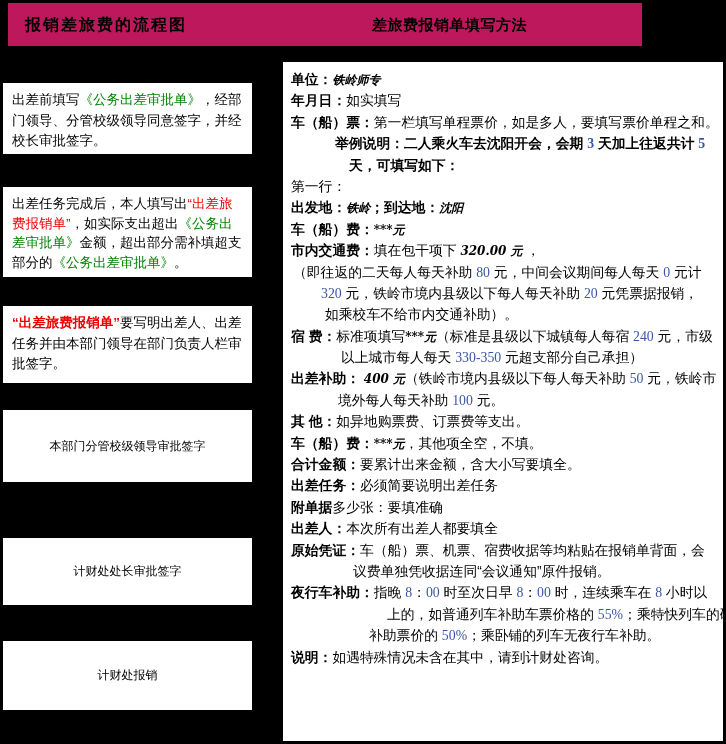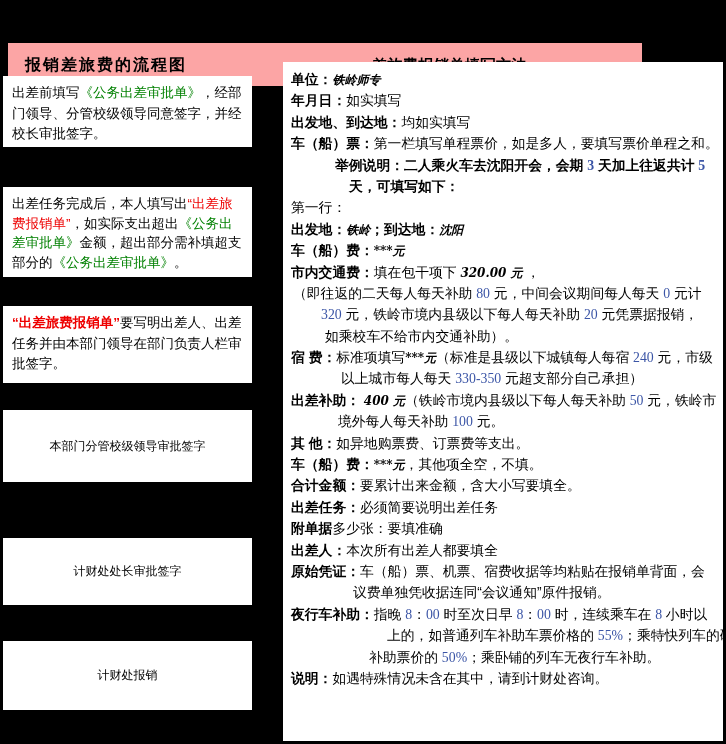--- a/index.html
+++ b/index.html
@@ -1,25 +1,25 @@
 <!DOCTYPE html>
 <html style="--green: #008000; --red: #ee0000; --blue: #3b55a6;"><head>
 <meta charset="utf-8">
 <style>
   html,body{margin:0;padding:0;background:#000;}
   .page{position:relative;width:726px;height:744px;background:#000;overflow:hidden;
         font-family:"Liberation Sans",sans-serif;color:#000;}
   
-  .header{position:absolute;left:8px;top:3px;width:634px;height:43px;background:#fca5a5;margin-top:40px;}
+  .header{position:absolute;left:8px;top:3px;width:634px;height:43px;background:#be185d;}
   .title-left{position:absolute;left:17px;top:12px;font-size:16px;font-weight:bold;letter-spacing:2px;}
   .title-right{position:absolute;left:364px;top:13px;font-size:15px;font-weight:bold;letter-spacing:0.5px;}
   
   .fbox{position:absolute;left:3px;width:249px;background:#fff;box-sizing:border-box;
         font-size:13.5px;line-height:20.5px;padding:7px 9px;}
-  .fb1{top:76px;height:71px;}
+  .fb1{top:83px;height:71px;}
   .fb2{top:187px;height:90px;line-height:19.5px;}
   .fb3{top:306px;height:77px;}
   .fb4{top:410px;height:72px;}
   .fb5{top:528px;height:67px;margin-top:10px;}
   .fb6{top:641px;height:69px;}
   .fcenter{display:flex;align-items:center;justify-content:center;text-align:center;font-size:12px;}
   
   .panel{position:absolute;left:283px;top:62px;width:440px;height:679px;background:#fff;
          box-sizing:border-box;padding:7px 4px 0 8px;font-size:13.8px;line-height:21.4px;overflow:hidden;}
   .line{white-space:pre;height:21.4px;}
@@ -51,21 +51,20 @@
   <div class="fbox fb5 fcenter">
       <span class="normal">计财处处长审批签字</span>
     </div>
   <div class="fbox fb6 fcenter">
       <span class="normal">计财处报销</span>
     </div>
 
   <div class="panel">
       <div class="line"><span class="label">单位：</span><span class="script">铁岭师专</span></div>
       <div class="line"><span class="label">年月日：</span><span class="normal">如实填写</span></div>
-      <div class="line"><span class="label">出发地、到达地：</span><span class="normal">均如实填写</span></div>
       <div class="line"><span class="label">车（船）票：</span><span class="normal">第一栏填写单程票价，如是多人，要填写票价单程之和。</span></div>
       <div class="line" style="padding-left: 44px;"><span class="label">举例说明：二人乘火车去沈阳开会，会期 </span><span class="num-bold">3</span><span class="label"> 天加上往返共计 </span><span class="num-bold">5</span></div>
       <div class="line" style="padding-left: 58px;"><span class="label">天，可填写如下：</span></div>
       <div class="line"><span class="normal">第一行：</span></div>
       <div class="line"><span class="label">出发地：</span><span class="script">铁岭</span><span class="label">；到达地：</span><span class="script">沈阳</span></div>
       <div class="line"><span class="label">车（船）费：</span><span class="script">***元</span></div>
       <div class="line"><span class="label">市内交通费：</span><span class="normal">填在包干项下 </span><span class="script">320.00 元</span><span class="normal"> ，</span></div>
       <div class="line" style="padding-left: 2px;"><span class="normal">（即往返的二天每人每天补助 </span><span class="num">80</span><span class="normal"> 元，中间会议期间每人每天 </span><span class="num">0</span><span class="normal"> 元计</span></div>
       <div class="line" style="padding-left: 30px;"><span class="num">320</span><span class="normal"> 元，铁岭市境内县级以下每人每天补助 </span><span class="num">20</span><span class="normal"> 元凭票据报销，</span></div>
       <div class="line" style="padding-left: 34px;"><span class="normal">如乘校车不给市内交通补助）。</span></div>

